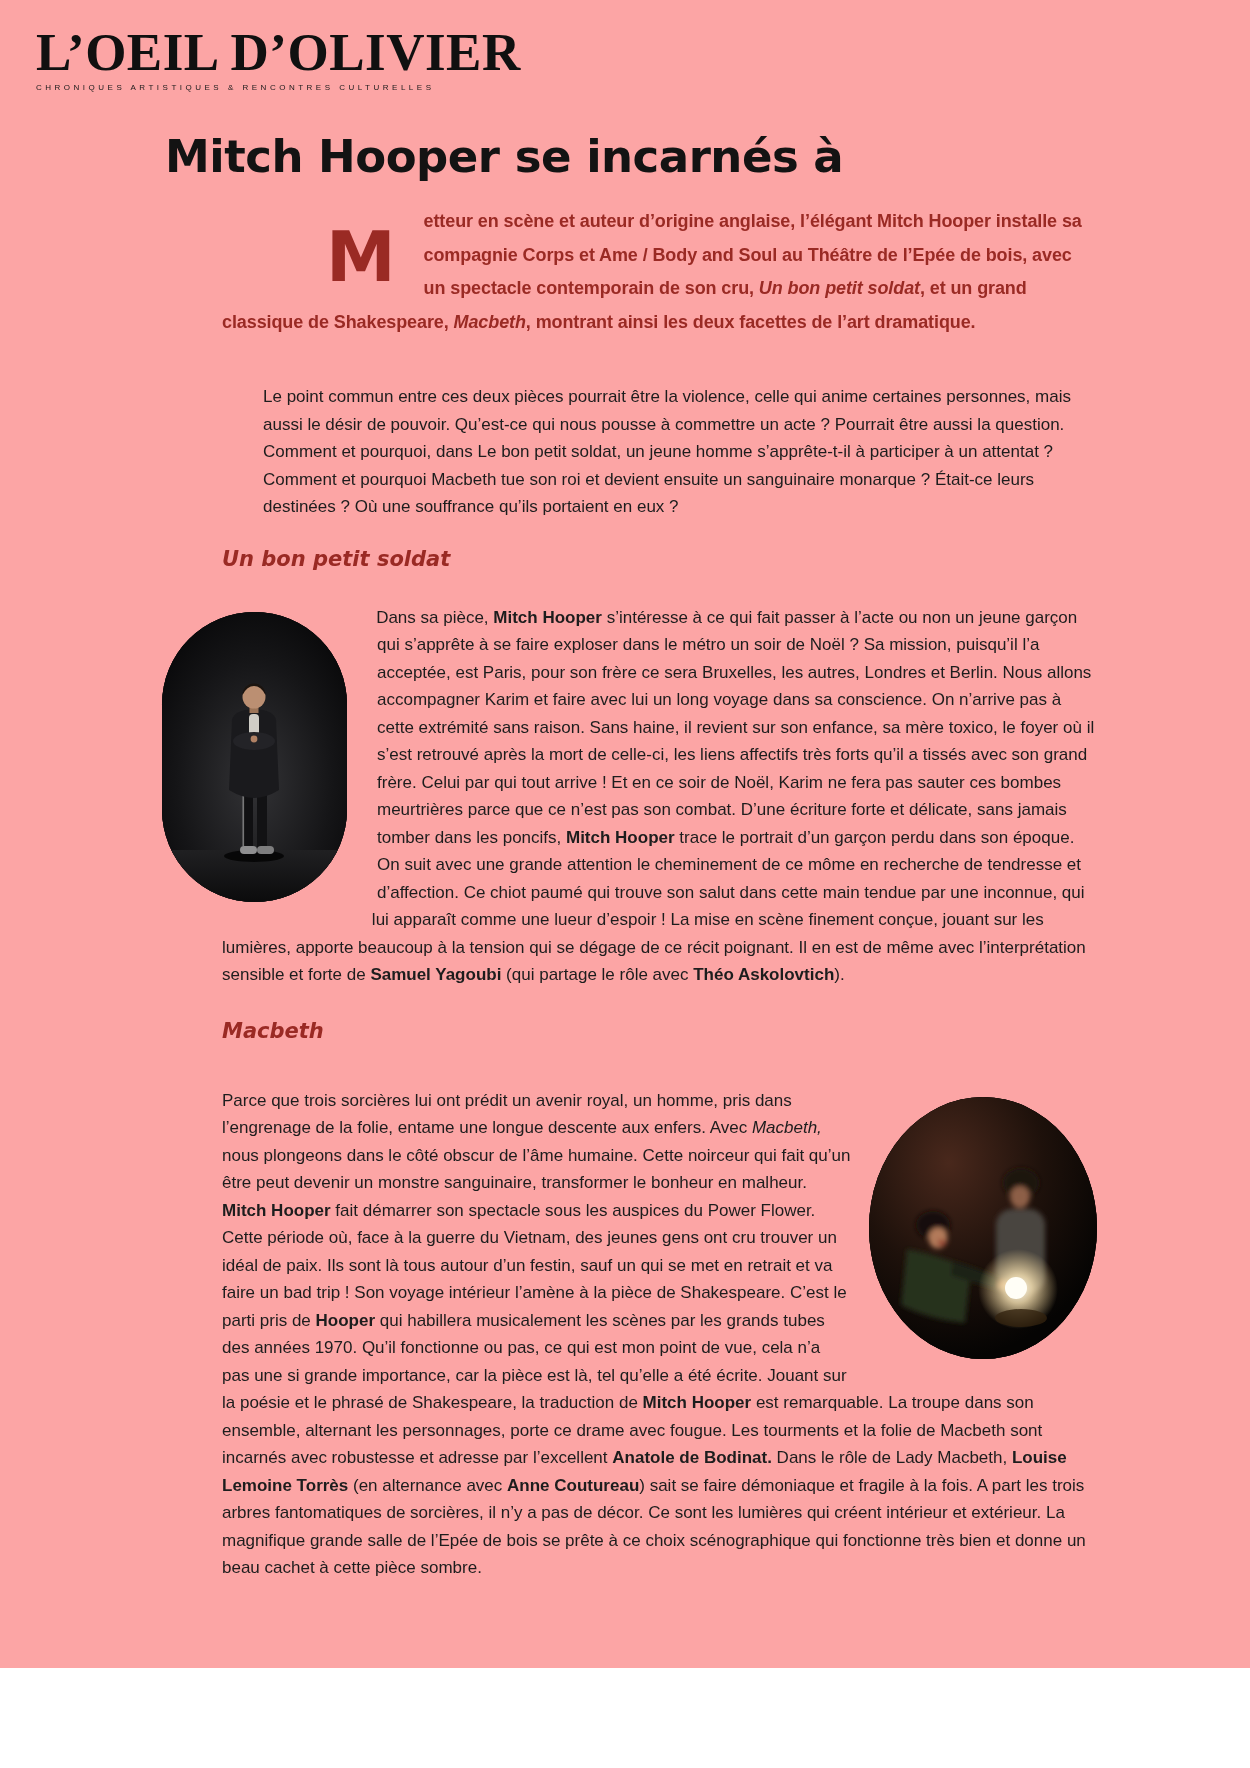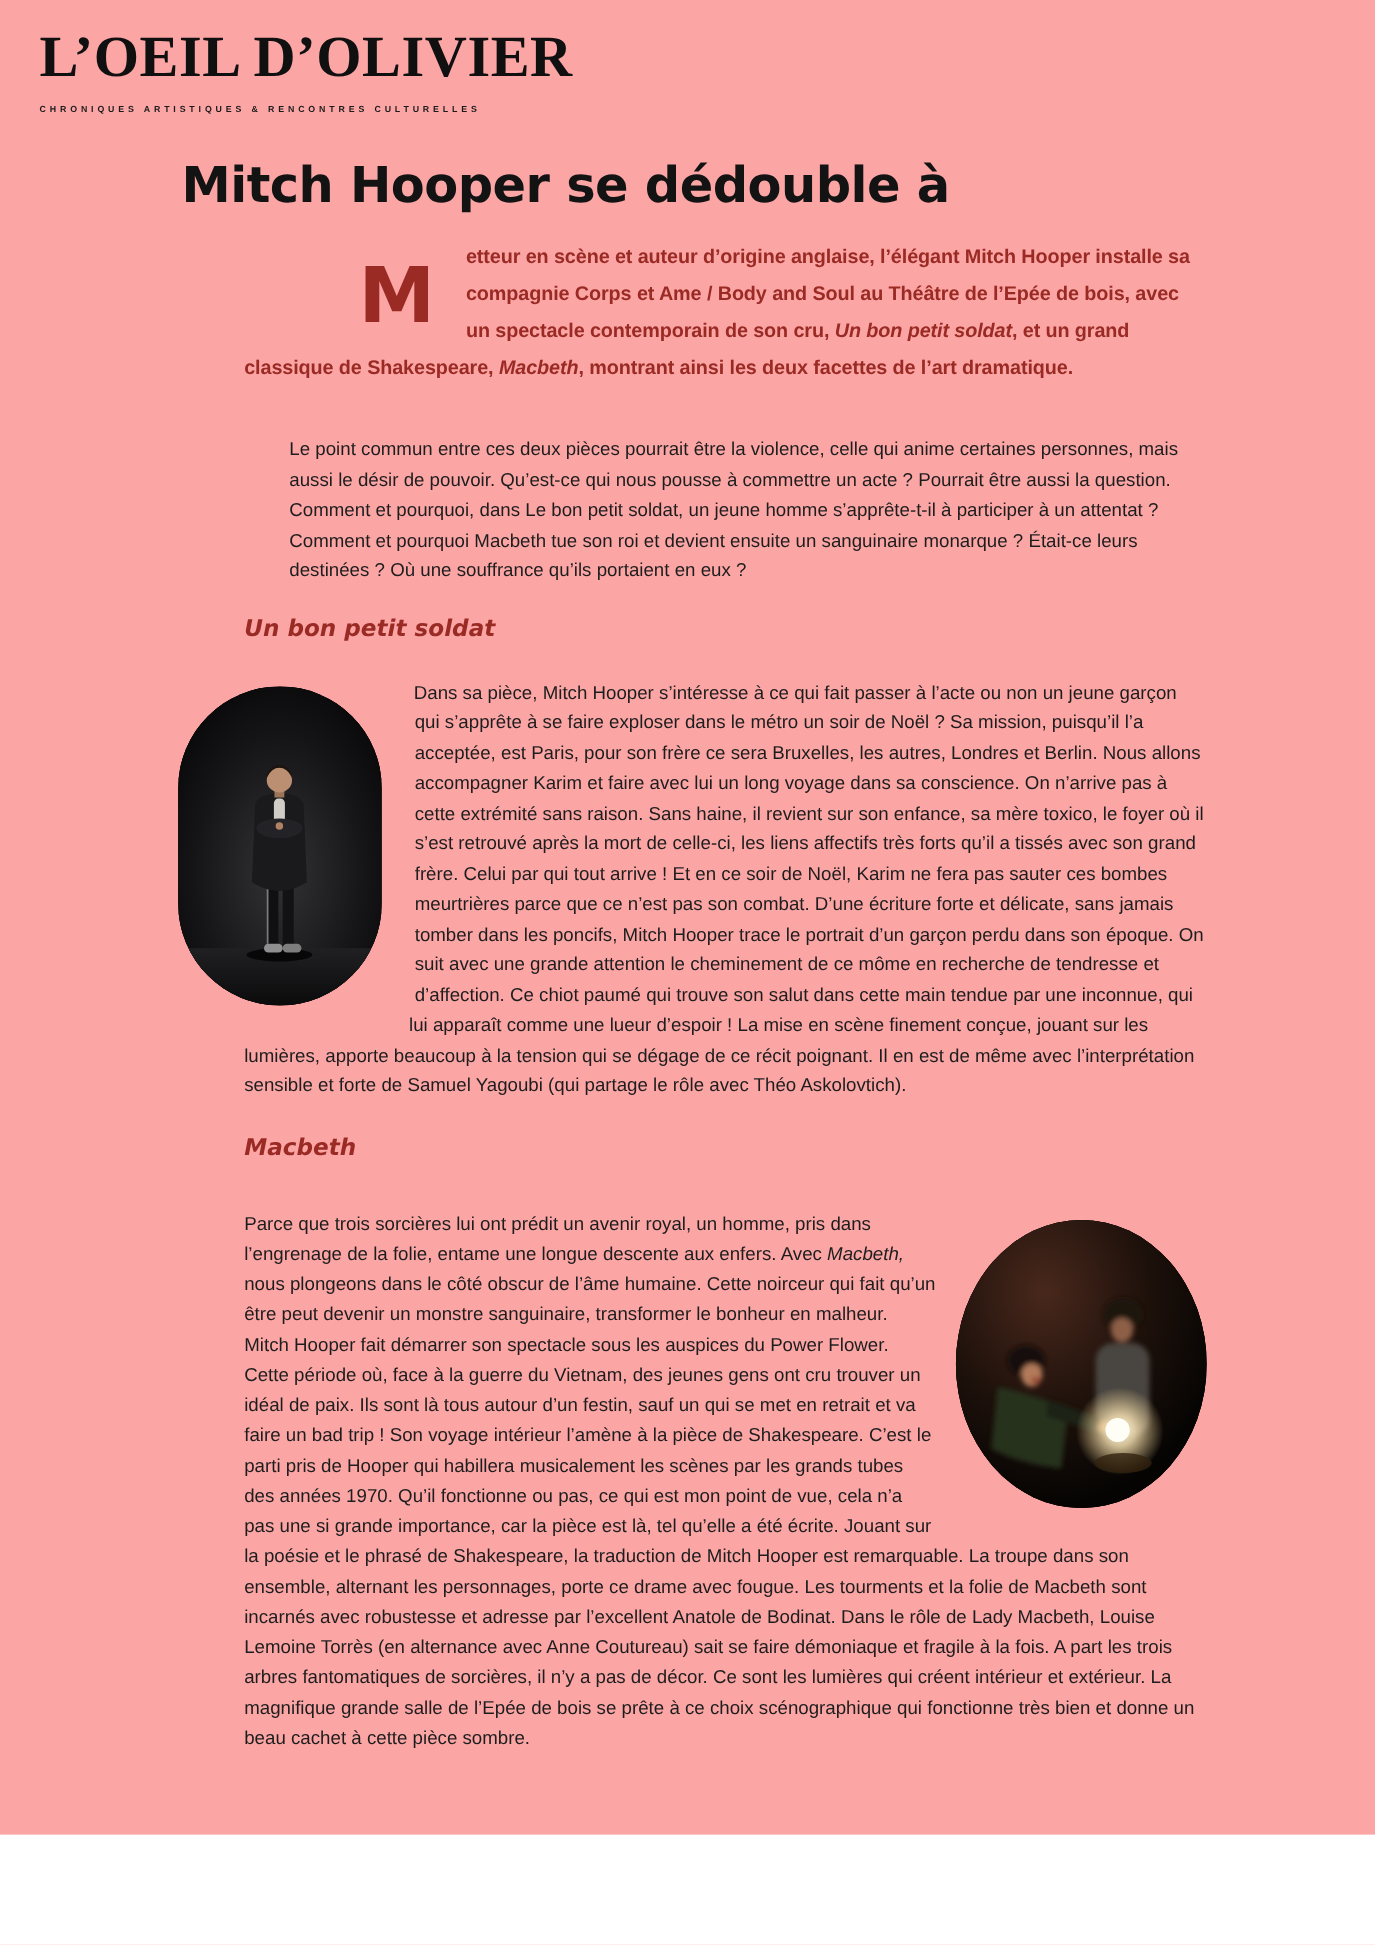--- a/index.html
+++ b/index.html
@@ -4,42 +4,42 @@
 <style>
   :root{ --red:#9a2a24; --ink:#1b1b1b; }
   html,body{margin:0;padding:0;background:#fff;}
   .page{position:relative;width:1250px;height:1668px;background:#fca5a5;overflow:hidden;
         font-family:"Liberation Sans",sans-serif;color:var(--ink);}
 
   
   .masthead{padding:26px 0 0 36px;}
   .logo{font-family:"Liberation Serif",serif;font-weight:700;font-size:53px;line-height:1;
         color:#101010;letter-spacing:.5px;}
-  .tagline{margin-top:16px;font-size:8px;font-weight:700;letter-spacing:3.5px;color:#1a1a1a;}
+  .tagline{margin-top:4px;font-size:8px;font-weight:400;letter-spacing:3.5px;color:#1a1a1a;}
 
   
   .article{margin:36px 153px 0 222px;width:875px;}
   .title{margin:0 0 0 -57px;font-family:"DejaVu Sans",sans-serif;font-weight:700;
          font-size:45px;line-height:57px;letter-spacing:-.5px;color:#131313;}
   .title span{display:block;}
 
   .lead{margin-top:20px;font-weight:700;font-size:18px;line-height:33.5px;
         color:var(--red);letter-spacing:-.1px;}
   .dropcap{float:left;font-size:70px;line-height:52px;font-weight:700;
            margin:26px 28px 0 104px;color:var(--red);font-family:"DejaVu Sans",sans-serif;}
 
   .body-p{font-size:17px;line-height:27.5px;color:#1d1d1d;}
   .intro{margin-top:44px;margin-left:41px;}
   .sec-h{margin:26px 0 0 0;font-family:"DejaVu Sans",sans-serif;font-style:italic;
          font-weight:700;font-size:21px;color:var(--red);}
   .sec-h.mac{margin-top:30px;}
   .p1{margin-top:33px;}
   .p2{margin-top:44px;}
 
-  .b{font-weight:400;} .i{font-style:italic;}
+  .b{font-weight:700;} .i{font-style:italic;}
 
   
   .photo-left{float:left;width:185px;height:290px;margin:8px 30px 26px -60px;
               border-radius:93px;overflow:hidden;background:#000;
               shape-outside:inset(0 round 93px);shape-margin:14px;}
   .photo-right{float:right;width:228px;height:262px;margin:10px 0 28px 18px;
                border-radius:50%;overflow:hidden;background:#000;
                shape-outside:ellipse(closest-side);shape-margin:12px;}
   .photo-left svg,.photo-right svg{display:block;}
 
@@ -54,21 +54,21 @@
 <div class="page">
 
   <header class="masthead">
     <div class="logo">L’OEIL D’OLIVIER</div>
     <div class="tagline">CHRONIQUES ARTISTIQUES &amp; RENCONTRES CULTURELLES</div>
   </header>
 
   <main class="article">
 
     <h1 class="title">
-      <span>Mitch Hooper se dédouble à</span>
+      <span>Mitch Hooper se incarnés à</span>
     </h1>
 
     <div class="lead">
       <span class="dropcap">M</span>
       <span><span class="">etteur en scène et auteur d’origine anglaise, l’élégant Mitch Hooper installe sa compagnie Corps et Ame / Body and Soul au Théâtre de l’Epée de bois, avec un spectacle contemporain de son cru, </span><span class="i">Un bon petit soldat</span><span class="">, et un grand classique de Shakespeare, </span><span class="i">Macbeth</span><span class="">, montrant ainsi les deux facettes de l’art dramatique.</span></span>
     </div>
 
     <div class="body-p intro">Le point commun entre ces deux pièces pourrait être la violence, celle qui anime certaines personnes, mais aussi le désir de pouvoir. Qu’est-ce qui nous pousse à commettre un acte ? Pourrait être aussi la question. Comment et pourquoi, dans Le bon petit soldat, un jeune homme s’apprête-t-il à participer à un attentat ? Comment et pourquoi Macbeth tue son roi et devient ensuite un sanguinaire monarque ? Était-ce leurs destinées ? Où une souffrance qu’ils portaient en eux ?</div>
 
     <h2 class="sec-h">Un bon petit soldat</h2>

